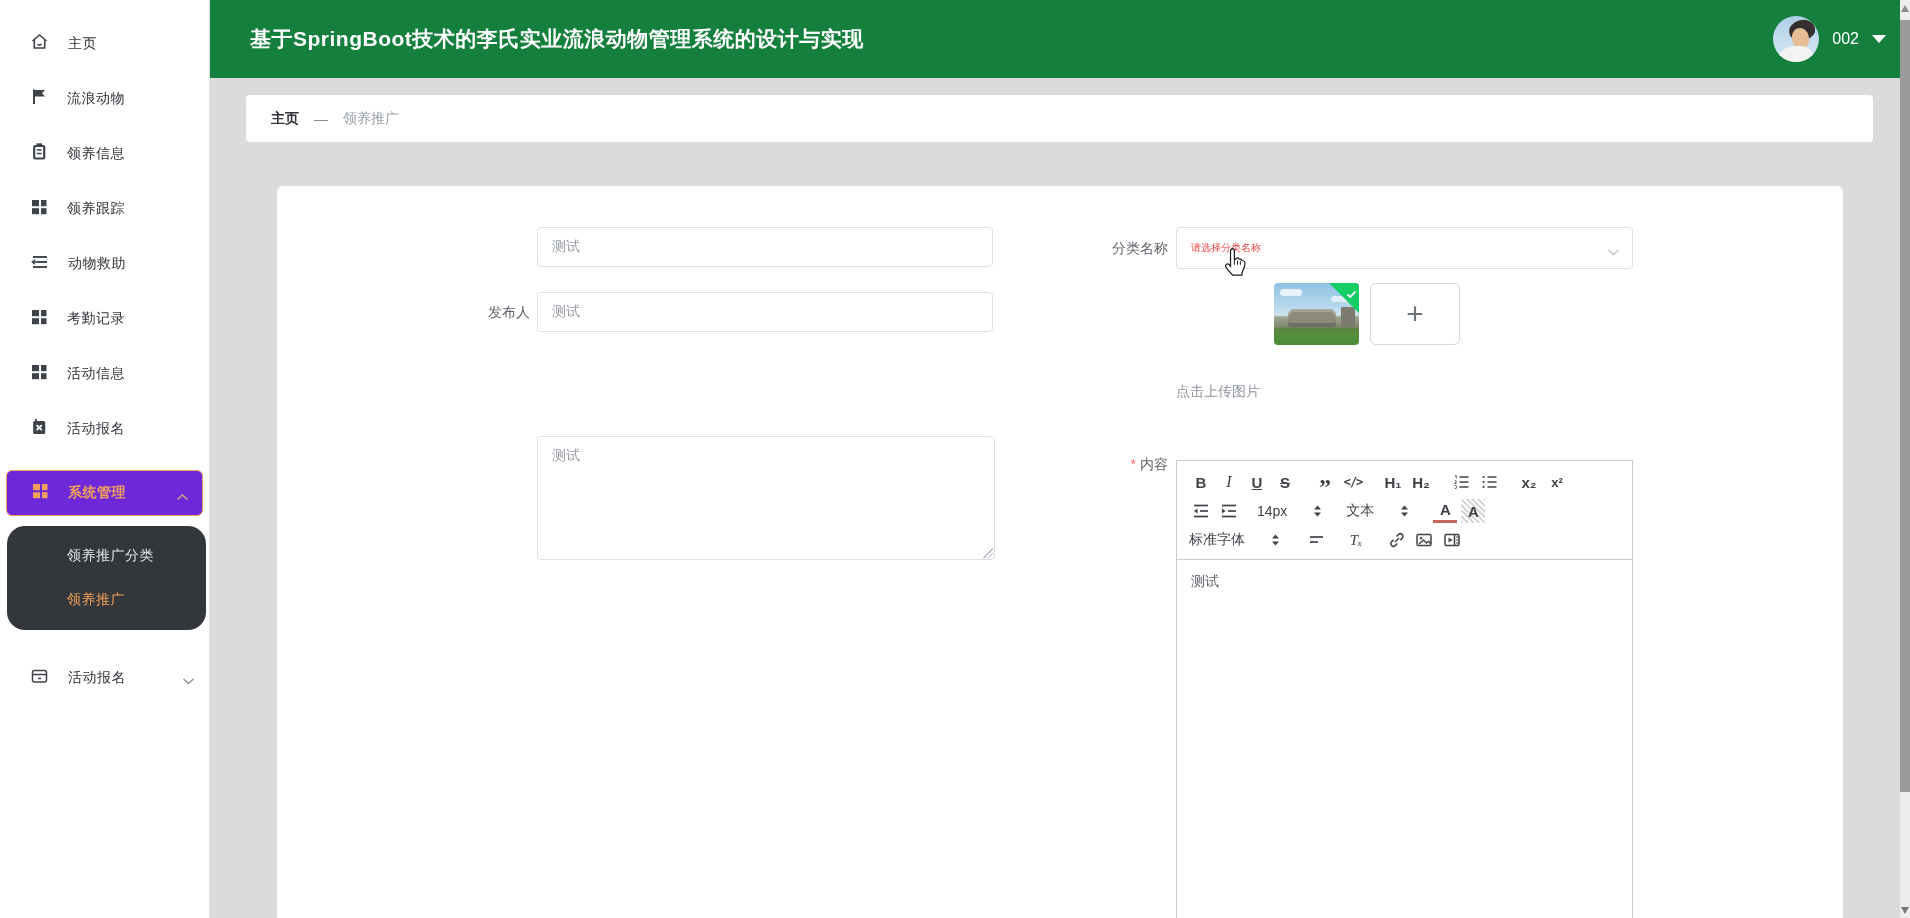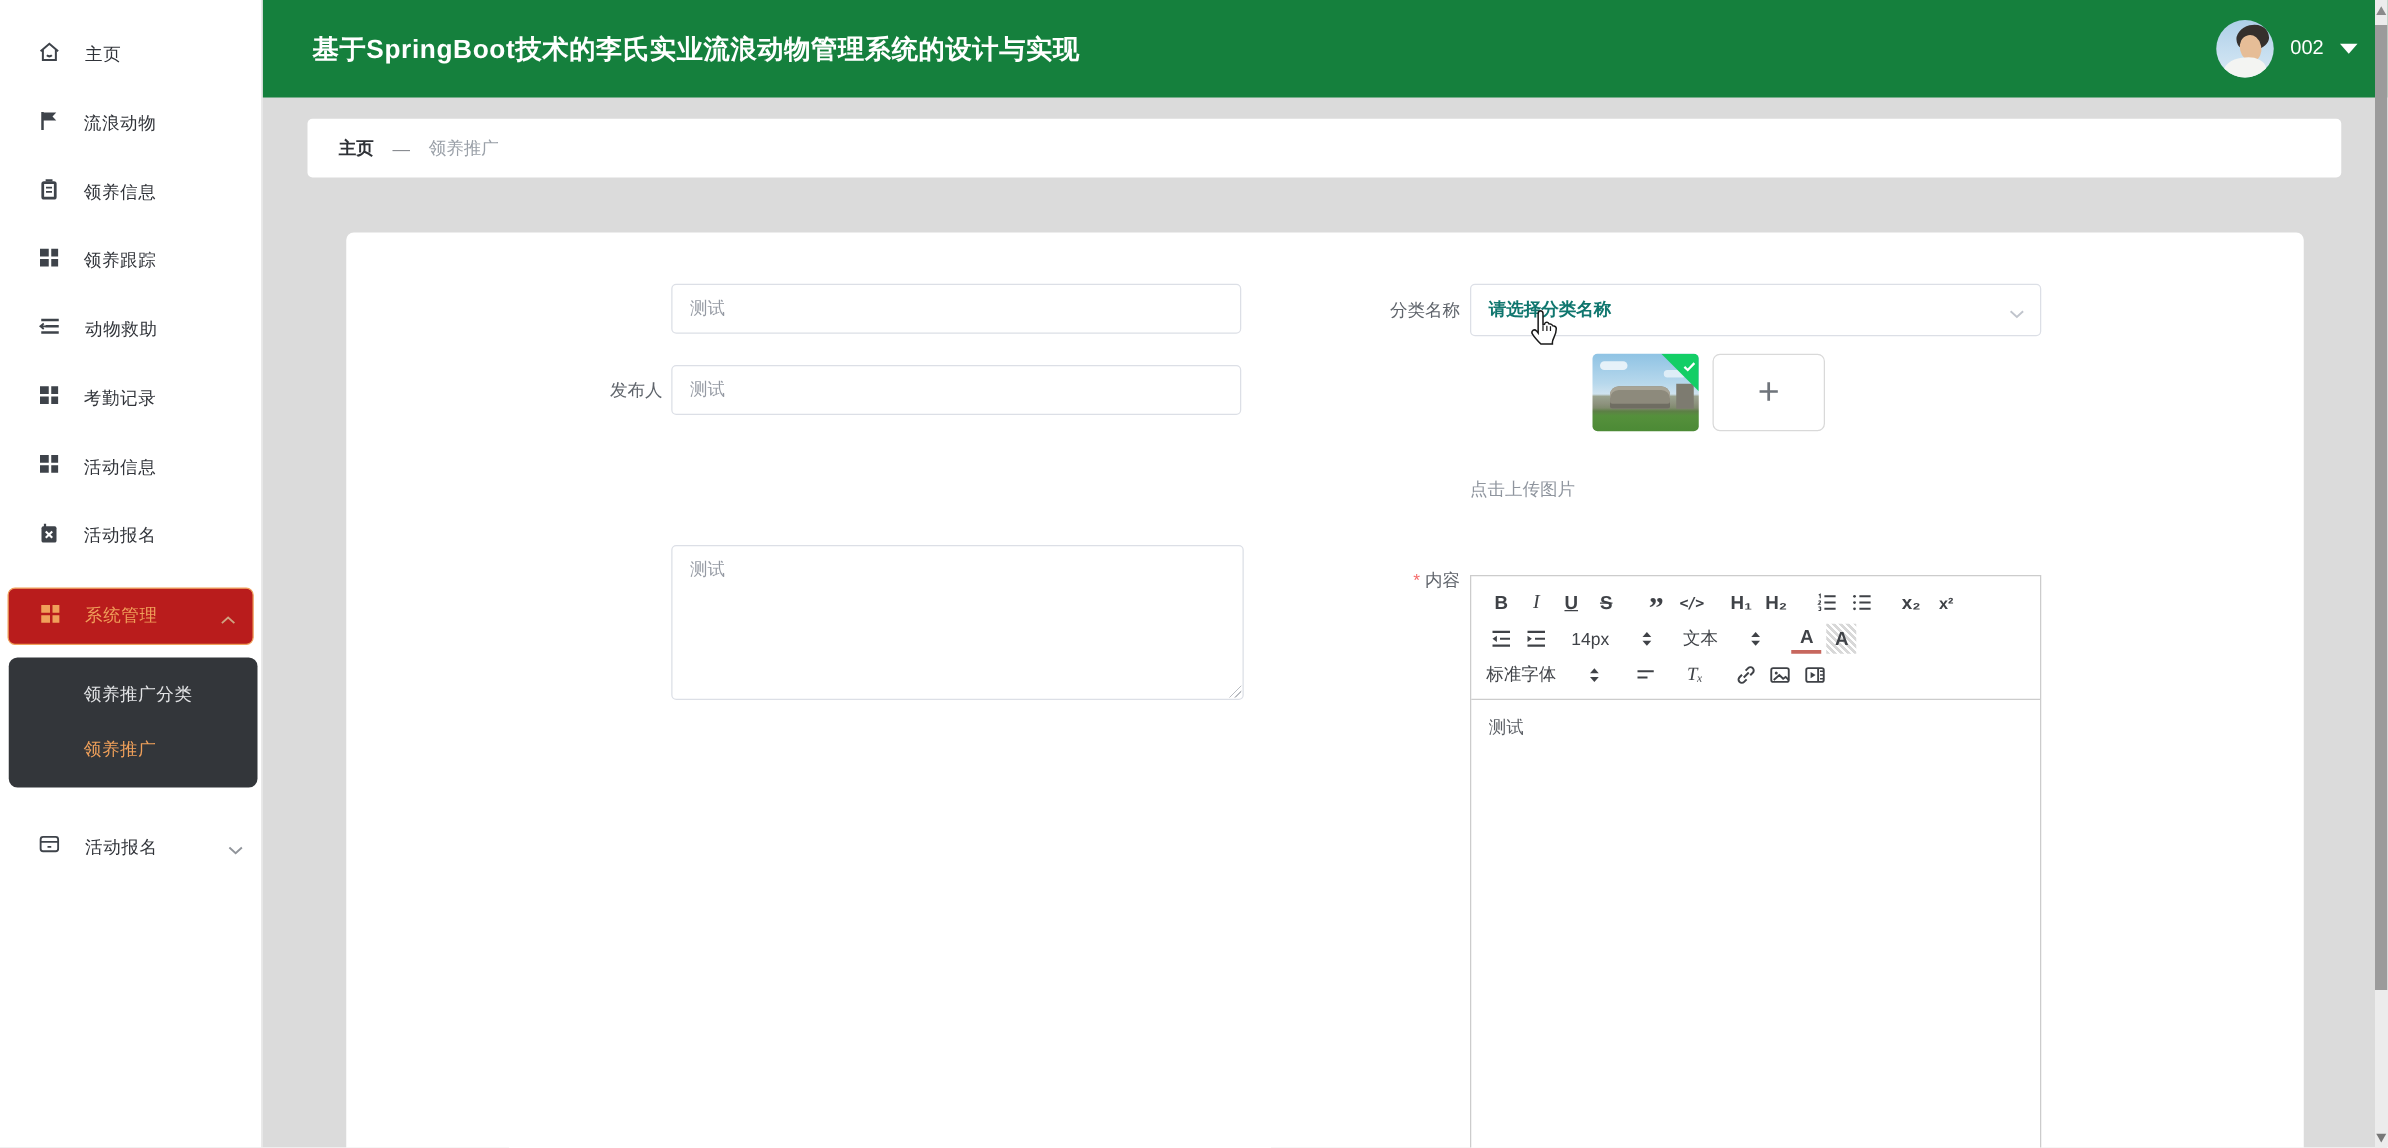--- a/index.html
+++ b/index.html
@@ -4,24 +4,24 @@
 <style>
   * { margin:0; padding:0; box-sizing:border-box; }
   html,body { width:1910px; height:918px; overflow:hidden; }
   body { position:relative; background:#dbdbdb; font-family:"Liberation Sans","DejaVu Sans",sans-serif; }
 
   
   .sidebar { position:absolute; left:0; top:0; width:210px; height:918px; background:#fff; border-right:1px solid #e2e2e2; z-index:5; padding-top:16px; }
   .nav-item { height:55px; display:flex; align-items:center; padding-left:30px; gap:19px; cursor:pointer; }
   .nav-item .lbl { font-size:14px; color:#303339; letter-spacing:.5px; }
   .nav-item svg { flex:0 0 auto; }
-  .nav-box { margin:14px 6px 0 6px; height:46px; border:1px solid #f0a05a; border-radius:6px; display:flex; align-items:center; padding-left:24px; gap:19px; position:relative; cursor:pointer; background:#b91c1c; }
+  .nav-box { margin:14px 6px 0 6px; height:46px; border:1px solid #f0a05a; border-radius:6px; display:flex; align-items:center; padding-left:24px; gap:19px; position:relative; cursor:pointer; background:#6d28d9;font-weight:bold; }
   .nav-box .lbl { font-size:14px; color:#f0a05a; letter-spacing:.5px; }
   .nav-box .chev { position:absolute; right:13px; top:17px; }
-  .submenu { margin:10px 2px 0 7px; width:199px; background:#33363a; border-radius:7px; padding:8px 0; }
+  .submenu { margin:10px 2px 0 7px; width:199px; background:#33363a; border-radius:18px; padding:8px 0; }
   .submenu-item { height:44px; display:flex; align-items:center; padding-left:60px; font-size:14px; color:#e3e4e6; cursor:pointer; letter-spacing:.5px; }
   .submenu-item.active { color:#f0a05a; }
   .personal { margin-top:20px; position:relative; }
   .personal .chev { position:absolute; right:14px; top:22px; }
 
   
   .header { position:absolute; left:210px; top:0; width:1700px; height:78px; background:#15803d; display:flex; align-items:center; padding-left:40px; z-index:3; }
   .header-title { color:#fff; font-size:21px; font-weight:bold; letter-spacing:.5px; }
   .user { position:absolute; right:24px; top:0; height:78px; display:flex; align-items:center; gap:13px; cursor:pointer; }
   .avatar { width:46px; height:46px; border-radius:50%; overflow:hidden; position:relative; background:linear-gradient(180deg,#aecfe8 0%,#c6def0 55%,#d9e9f4 100%); }
@@ -36,21 +36,21 @@
   .crumb-home { font-size:14px; font-weight:bold; color:#2f3237; cursor:pointer; }
   .crumb-sep { font-size:14px; color:#8a8d92; }
   .crumb-cur { font-size:14px; color:#9aa0a8; }
 
   
   .card { position:absolute; left:277px; top:186px; width:1566px; height:760px; background:#fff; border-radius:6px; z-index:1; }
   .f-label { position:absolute; font-size:14px; color:#5f646b; text-align:right; }
   .req { color:#f56c6c; margin-right:4px; font-size:14px; }
   .f-input { position:absolute; height:40px; border:1px solid #dcdfe6; border-radius:4px; background:#fff; font-size:14px; color:#959aa3; padding:0 14px; outline:none; font-family:inherit; }
   .f-select { position:absolute; height:42px; border:1px solid #dcdfe6; border-radius:4px; background:#fff; display:flex; align-items:center; padding:0 14px; cursor:pointer; }
-  .f-select .ph { font-size:14px; color:#0f766e;font-weight:bold; }
+  .f-select .ph { font-size:10px; color:#ef4444; }
   .f-select .chev { position:absolute; right:12px; top:15px; }
   .thumb { position:absolute; width:85px; height:62px; border-radius:4px; overflow:hidden; cursor:pointer;
            background:linear-gradient(180deg,#8fc3e4 0%,#b7d8ec 38%, #cfe3ef 52%, #9aa38f 55%, #8e937f 64%, #7f8a6d 70%, #5d7f46 74%, #55903c 80%, #4c8a35 100%); }
   .thumb .building { position:absolute; left:14px; top:26px; width:48px; height:18px; background:#8d8a7c; border-radius:7px 7px 2px 2px; box-shadow:inset 0 3px 0 #a8a496, inset 0 -4px 0 #6f6d62; }
   .thumb .building2 { position:absolute; right:4px; top:24px; width:14px; height:20px; background:#7d7b70; }
   .thumb .cloud1 { position:absolute; left:6px; top:6px; width:22px; height:7px; background:#eef6fb; border-radius:6px; opacity:.9; }
   .thumb .cloud2 { position:absolute; right:10px; top:13px; width:18px; height:6px; background:#e8f2f9; border-radius:6px; opacity:.85; }
   .badge { position:absolute; right:0; top:0; width:0; height:0; border-left:30px solid transparent; border-top:30px solid #13ce66; }
   .badge-check { position:absolute; right:2px; top:2px; }
   .upload-box { position:absolute; width:90px; height:62px; border:1px solid #d9d9d9; border-radius:6px; background:#fff; display:flex; align-items:center; justify-content:center; cursor:pointer; }

